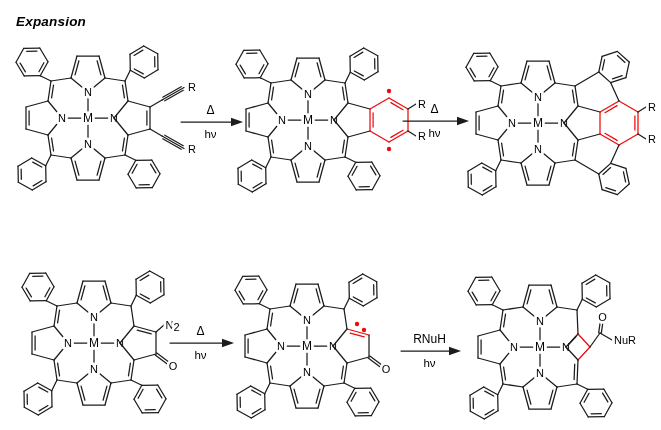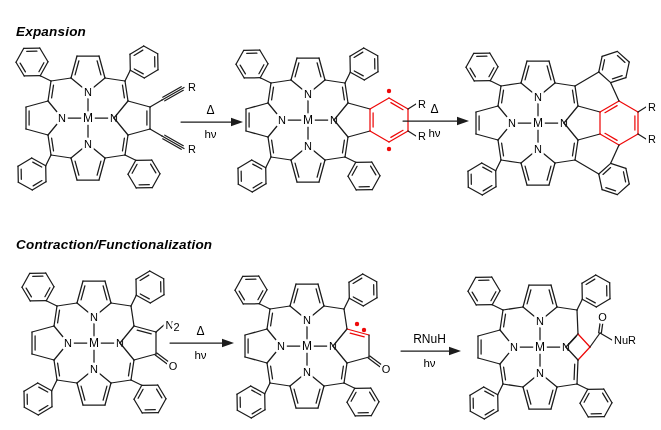--- a/index.html
+++ b/index.html
@@ -1,38 +1,37 @@
 <!DOCTYPE html>
 <html><head>
 <meta charset="utf-8">
 <style>
   html,body{margin:0;padding:0;background:#fff;}
   .stage{position:relative;width:661px;height:430px;background:#ffffff;overflow:hidden;
          font-family:"Liberation Sans",sans-serif;}
   .section-title{position:absolute;font-style:italic;font-weight:bold;font-size:13.5px;
                  color:#000;letter-spacing:.2px;white-space:nowrap;}
-  .t1{left:16px;top:24px;}
+  .t1{left:16px;top:14px;}
   .t2{left:16px;top:237px;}
   svg{position:absolute;overflow:visible;}
   .bond{stroke:#1c1c1c;stroke-width:1.25;fill:none;stroke-linecap:round;}
   .red{stroke:#ee0a0a;}
   .dot{fill:#ee0a0a;stroke:none;}
   .ah{fill:#1c1c1c;stroke:none;}
   text{font-family:"Liberation Sans",sans-serif;font-size:11px;fill:#000;
        paint-order:stroke;stroke:#ffffff;stroke-width:5.5px;stroke-linejoin:round;}
   text.m-label{font-size:12px;}
   text.cond-top{font-size:12px;stroke:none;}
   text.cond-bottom{font-size:11.5px;stroke:none;}
 </style>
 </head>
 <body>
 
 <div class="stage">
   <div class="section-title t1">Expansion</div>
-  <div class="section-title t2">Contraction/Functionalization</div>
   <div id="structures">
       <svg width="250" height="200" viewBox="-125 -100 250 200" style="left: -37px; top: 18px;">
         <g>
           <line x1="0" y1="0" x2="0" y2="-26" class="bond"></line>
           <line x1="0" y1="0" x2="0" y2="26" class="bond"></line>
           <line x1="0" y1="0" x2="-26" y2="0" class="bond"></line>
           <line x1="0" y1="0" x2="26" y2="0" class="bond"></line>
           <line x1="0" y1="-26" x2="-17" y2="-40" class="bond"></line>
           <line x1="0" y1="-26" x2="17" y2="-40" class="bond"></line>
           <line x1="-17" y1="-40" x2="-11" y2="-62" class="bond"></line>

